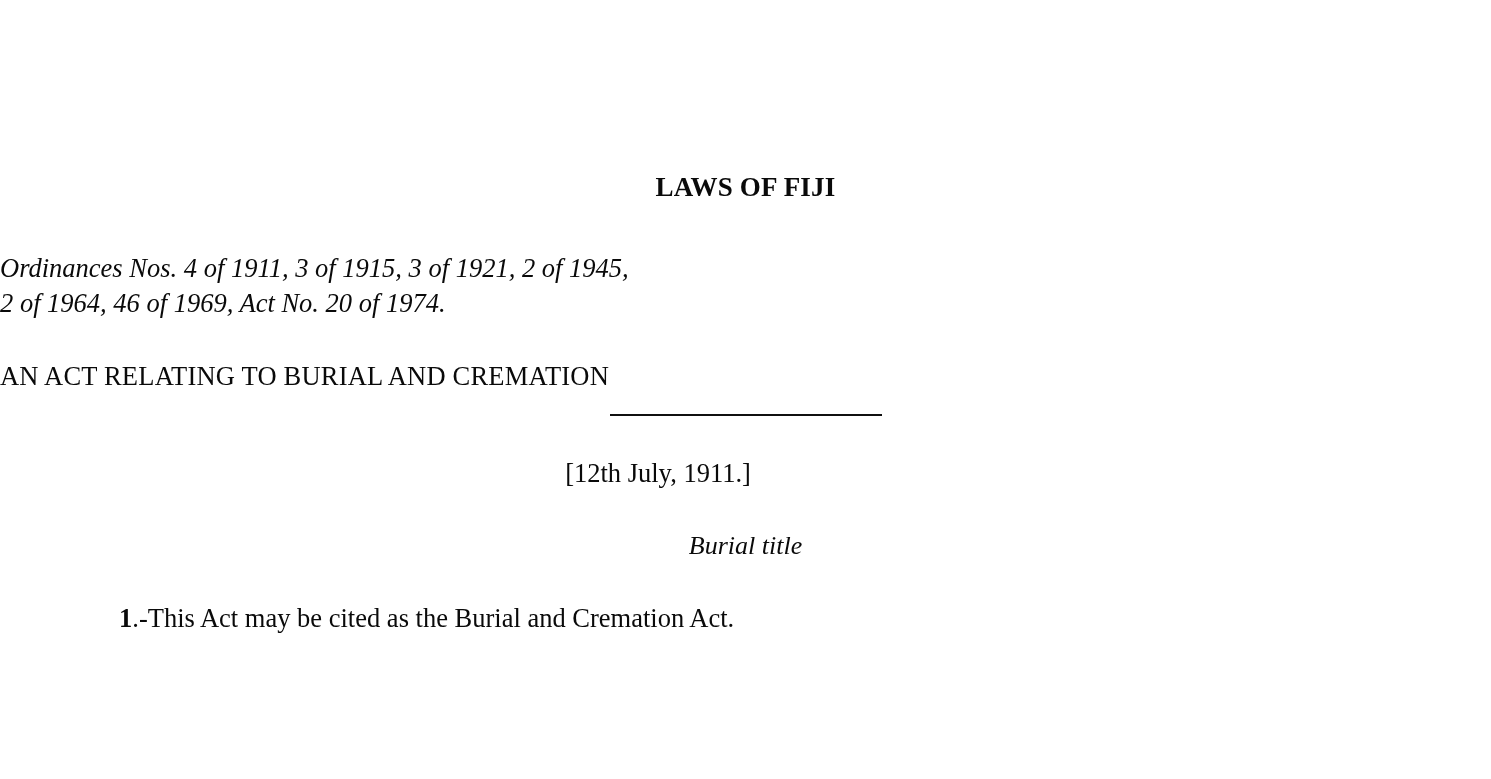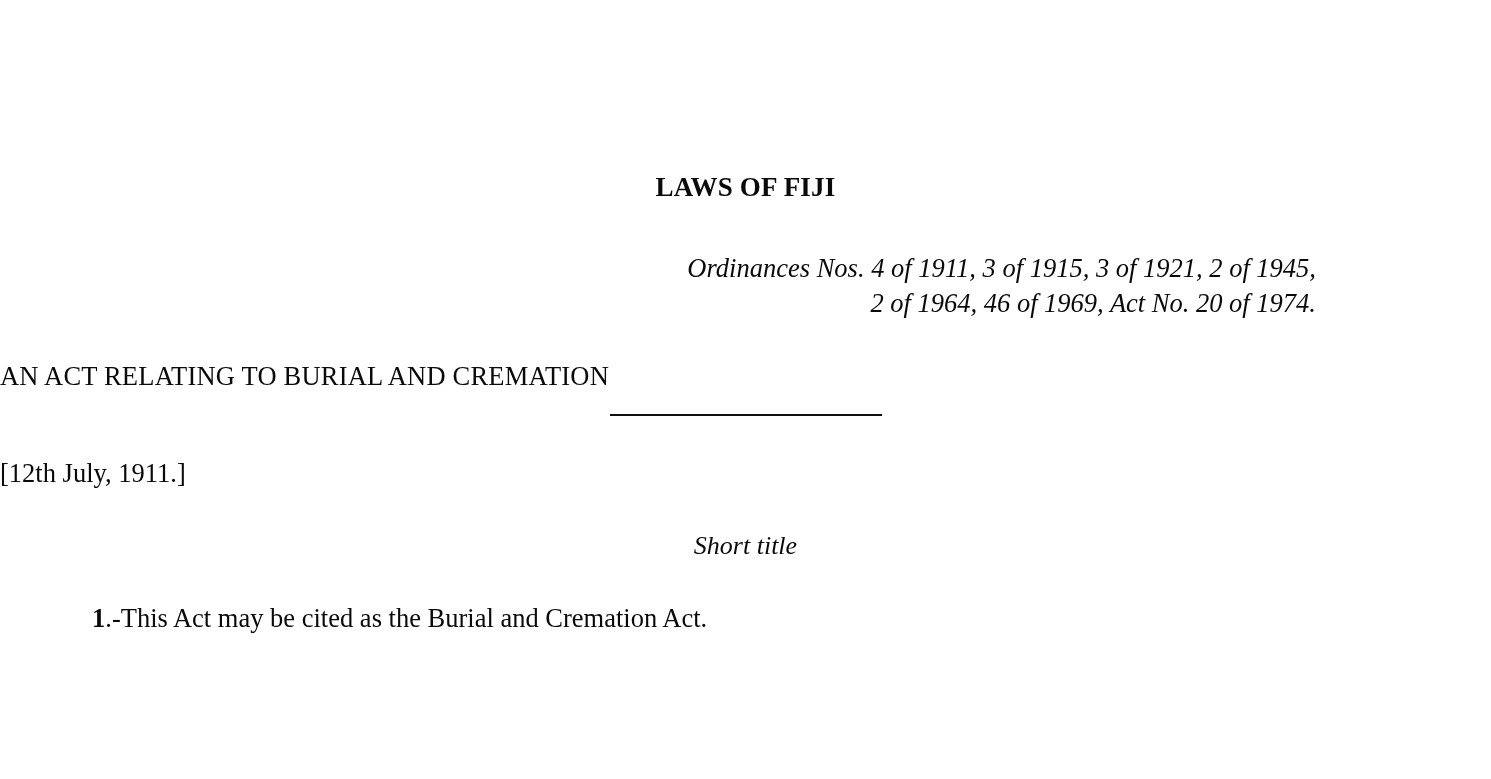--- a/index.html
+++ b/index.html
@@ -33,21 +33,21 @@
     letter-spacing: 0.2px;
   }
   .h-laws   { margin-top: 172px; }
   .h-chap   { margin-top: 42px; }
   .h-title  { margin-top: 42px; }
 
   .ordinances {
     margin-top: 48px;
     font-style: italic;
     font-size: 26.5px;
-    text-align: right;
+    text-align: left;
     padding-right: 175px;
     line-height: 1.33;
   }
   .ordinances .ln1 { display: block; }
   .ordinances .ln2 { display: block; }
 
   .longtitle {
     margin-top: 40px;
     font-size: 26.5px;
     letter-spacing: 0.2px;
@@ -60,35 +60,35 @@
   .rule {
     display: inline-block;
     width: 272px;
     height: 0;
     border-bottom: 2px solid #101010;
     vertical-align: middle;
   }
 
   .commence {
     margin-top: 36px;
-    text-align: left;
+    text-align: center;
     padding-right: 175px;
     font-size: 26.5px;
   }
 
   .marginal {
     margin-top: 42px;
     text-align: center;
     font-style: italic;
     font-size: 26px;
   }
 
   .section {
     margin-top: 42px;
-    padding-left: 92px;
+    padding-left: 119px;
     font-size: 26.5px;
   }
   .section .num {
     font-weight: bold;
   }
 </style>
 </head>
 <body>
 
 <div class="page">
@@ -104,20 +104,20 @@
     </div>
 
     <div class="longtitle">AN ACT RELATING TO BURIAL AND CREMATION</div>
 
     <div class="rule-wrap">
       <span class="rule"></span>
     </div>
 
     <div class="commence">[12th July, 1911.]</div>
 
-    <div class="marginal">Short title</div>
+    <div class="marginal">Burial title</div>
 
     <div class="section">
       <span class="num">1</span><span>.-This Act may be cited as the Burial and Cremation Act.</span>
     </div>
 
   </div>
 </div>
 
 </body></html>

